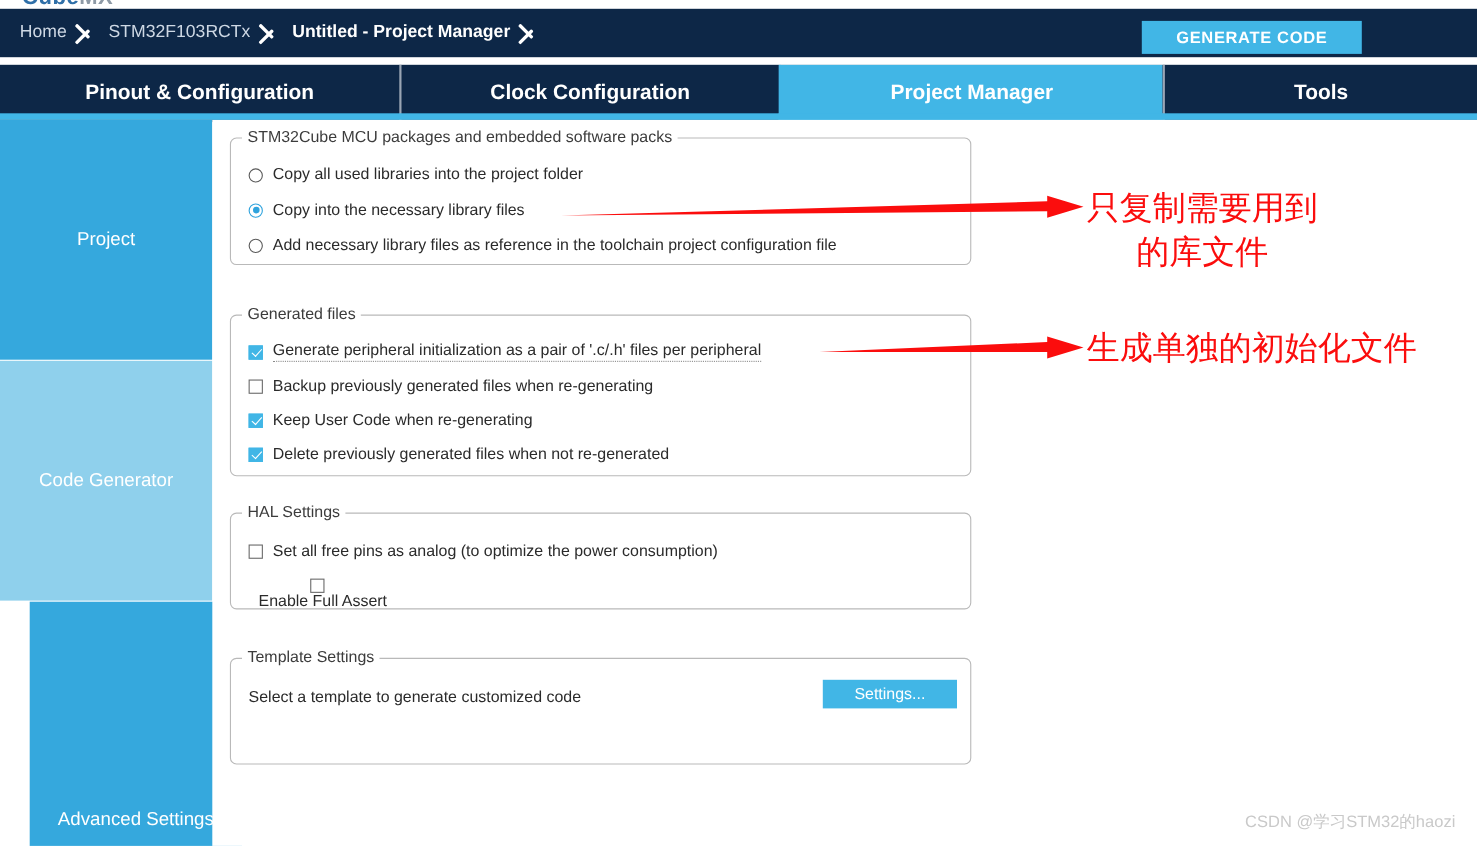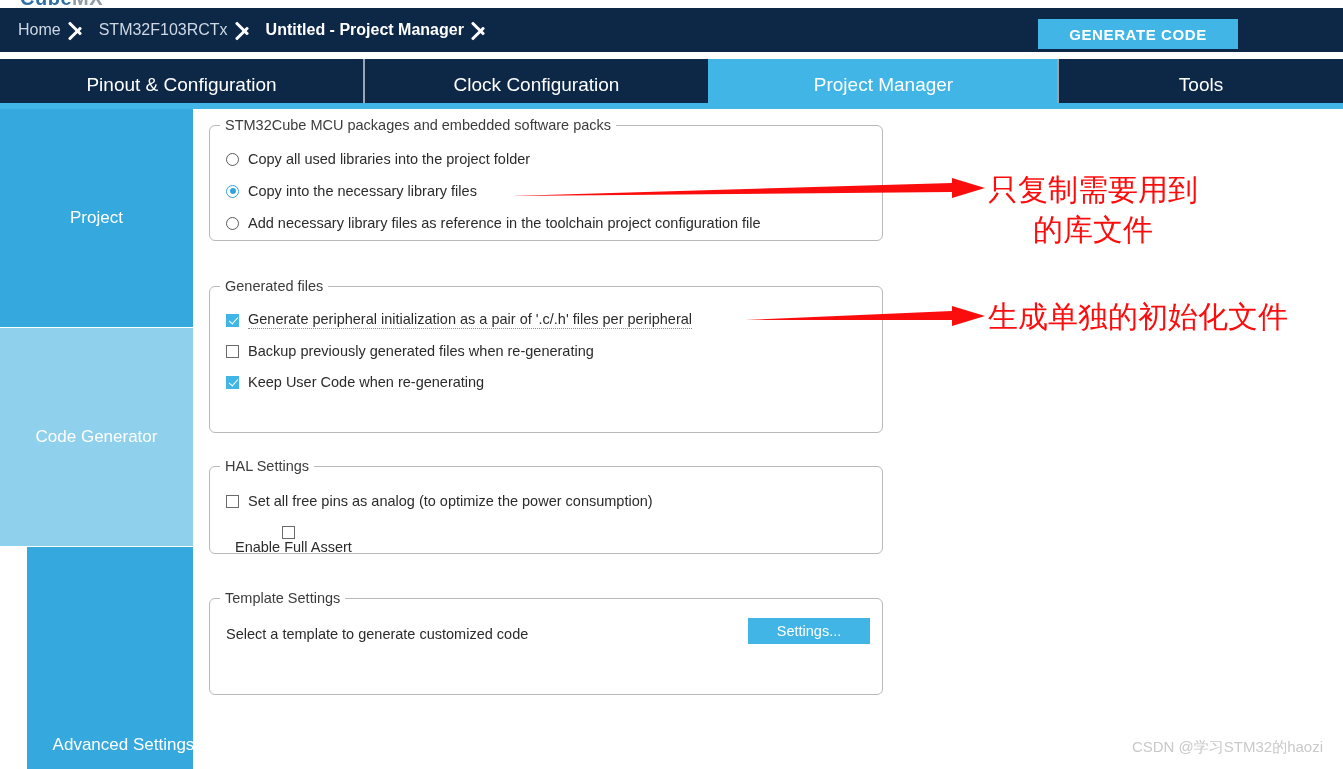--- a/index.html
+++ b/index.html
@@ -48,21 +48,21 @@
     font-family:"Liberation Sans","DejaVu Sans",sans-serif;
   }
 
   
   .tabbar{
     position:absolute;left:0;top:59px;width:1343px;height:44px;
     background:#0d2747;display:flex;
   }
   .tab{
     height:52px;display:flex;align-items:center;justify-content:center;
-    color:#ffffff;font-size:19px;font-weight:normal;
+    color:#ffffff;font-size:19px;font-weight:bold;
     border-left:2px solid #9aa5b4;box-sizing:border-box;cursor:pointer;
     background:#0d2747;
   }
   .tab:first-child{border-left:none;}
   .tab.active{background:#41b6e6;border-left:2px solid #41b6e6;}
   .tab.t1{width:363px;}
   .tab.t2{width:345px;}
   .tab.t3{width:349px;}
   .tab.t4{width:286px;}
 
@@ -229,20 +229,24 @@
         <span class="opt-label focus-underline">Generate peripheral initialization as a pair of '.c/.h' files per peripheral</span>
       </div>
       <div class="opt-row" style="top:53px;">
         <span class="checkbox"></span>
         <span class="opt-label">Backup previously generated files when re-generating</span>
       </div>
       <div class="opt-row" style="top:84px;">
         <span class="checkbox on"></span>
         <span class="opt-label">Keep User Code when re-generating</span>
       </div>
+      <div class="opt-row" style="top:115px;">
+        <span class="checkbox on"></span>
+        <span class="opt-label">Delete previously generated files when not re-generated</span>
+      </div>
     </div>
 
     <div class="groupbox gb3">
       <div class="gb-title">HAL Settings</div>
 
       <div class="opt-row" style="top:23px;">
         <span class="checkbox"></span>
         <span class="opt-label">Set all free pins as analog (to optimize the power consumption)</span>
       </div>
       <div class="opt-row" style="top:59px;flex-direction:column;">

